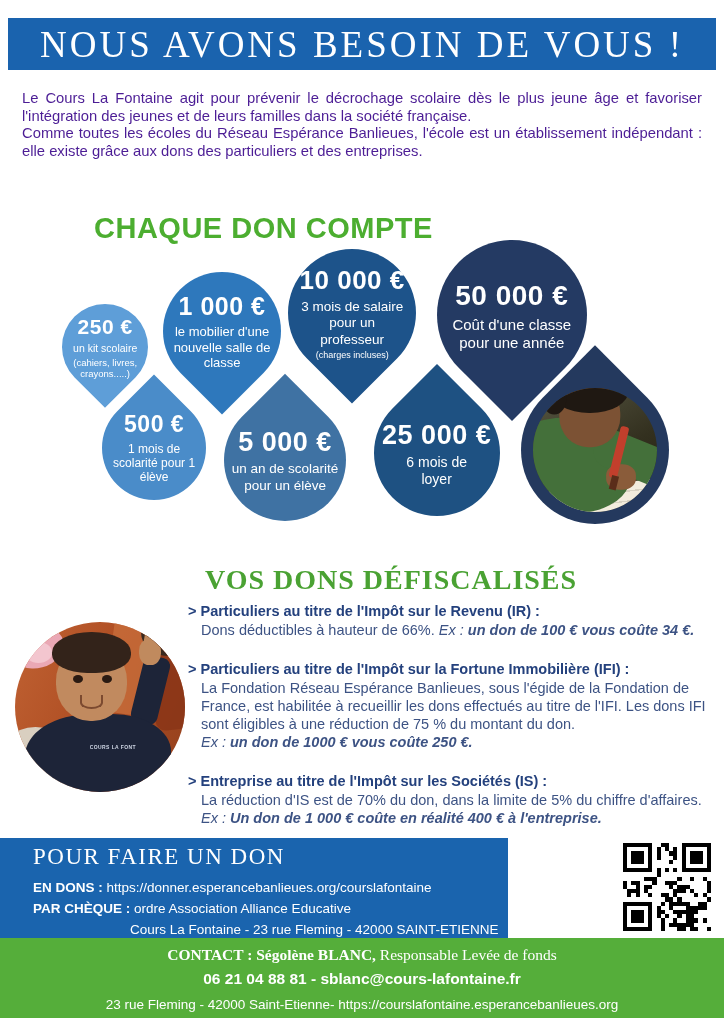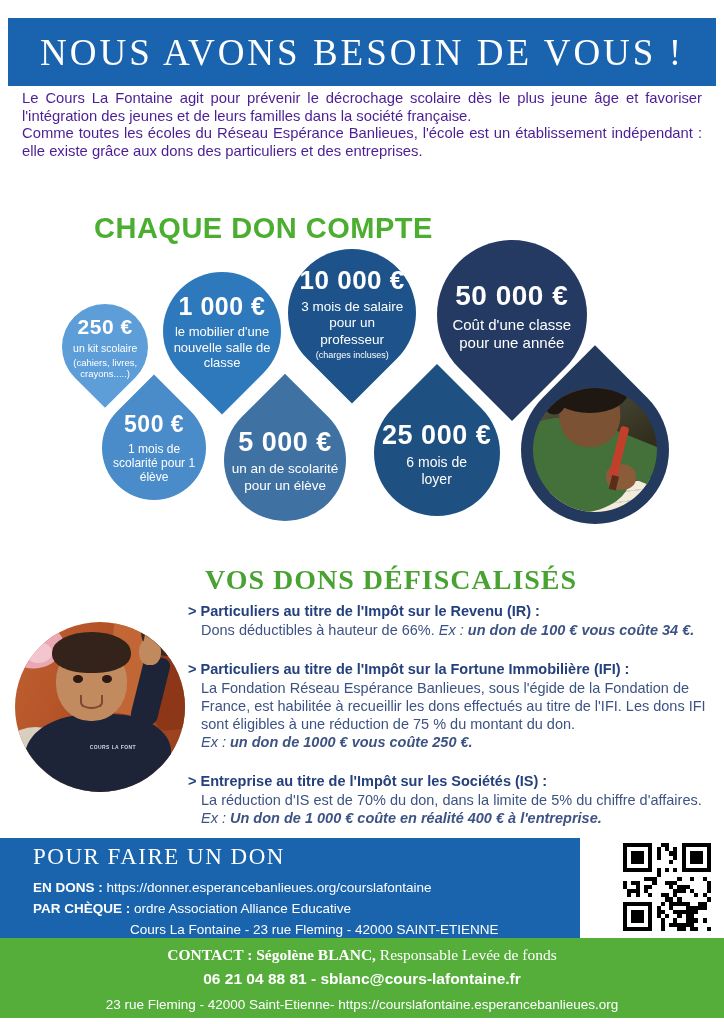--- a/index.html
+++ b/index.html
@@ -5,21 +5,21 @@
   * { margin:0; padding:0; box-sizing:border-box; }
   html,body { background:#e8e8e8; }
   .page {
     position:relative; width:724px; height:1024px; margin:0 auto;
     background:#ffffff; overflow:hidden;
     font-family:"Liberation Sans", sans-serif;
   }
 
   
   .banner {
-    position:absolute; left:8px; right:8px; top:18px; height:68px;
+    position:absolute; left:8px; right:8px; top:18px; height:52px;
     background:#1a63ae; color:#ffffff;
     font-family:"Liberation Serif", serif;
     font-size:37px; letter-spacing:3px;
     display:flex; align-items:center; justify-content:center;
     white-space:nowrap;
   }
 
   
   .intro {
     position:absolute; left:22px; right:22px; top:90px;
@@ -120,21 +120,21 @@
   .pw-arm    { right:-6%; top:46%; width:58%; height:22%; background:#44703a; border-radius:12px; transform:rotate(22deg); }
   .pw-head   { left:30%; top:12%; width:34%; height:36%; background:#7c5234; border-radius:48%; }
   .pw-hair   { left:25%; top:3%; width:44%; height:26%; background:#1f1812; border-radius:50%; }
   .pw-hair2  { left:20%; top:12%; width:14%; height:18%; background:#1f1812; border-radius:50%; }
   .pw-hand   { left:56%; top:58%; width:17%; height:14%; background:#8a5c3a; border-radius:45%; }
   .pw-pencil { left:61%; top:36%; width:5%; height:30%; background:#c23f2c; transform:rotate(14deg); border-radius:2px; }
   .pw-tip    { left:59%; top:64%; width:4%; height:8%; background:#5a2d1a; transform:rotate(14deg); }
 
   
   .donate-bar {
-    position:absolute; left:0; top:838px; width:580px; height:100px;
+    position:absolute; left:0; top:838px; width:508px; height:100px;
     background:#1a64ae; color:#ffffff; padding:6px 0 0 33px;
   }
   .donate-title { font-family:"Liberation Serif", serif; font-size:23px; letter-spacing:1.5px; }
   .donate-lines { margin-top:7px; font-size:13.5px; line-height:21px; }
   .donate-lines b { font-weight:bold; }
   .donate-lines a { color:#ffffff; text-decoration:none; }
   .cheque-addr { padding-left:97px; }
 
   .qr-box { position:absolute; left:620px; top:840px; width:94px; height:94px; background:#ffffff; padding:3px; }
   .qr-box svg { width:100%; height:100%; }

